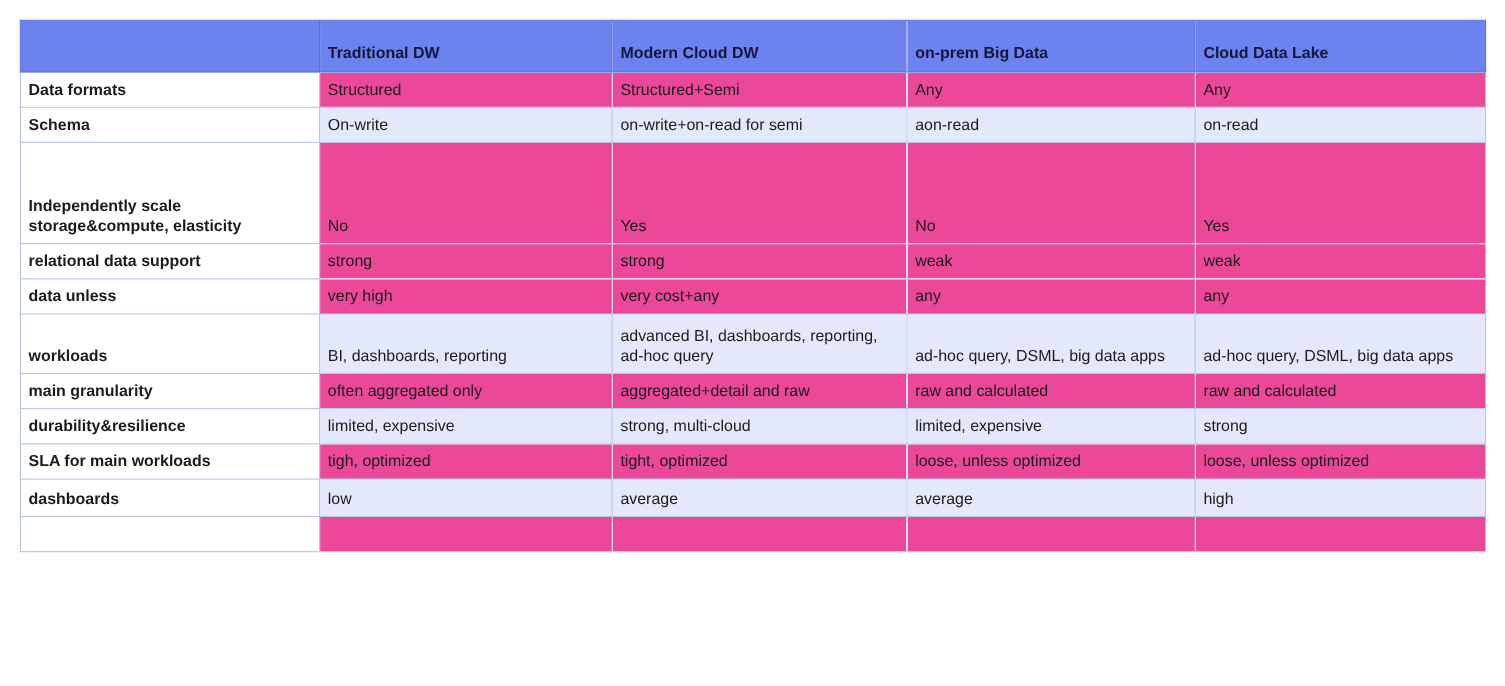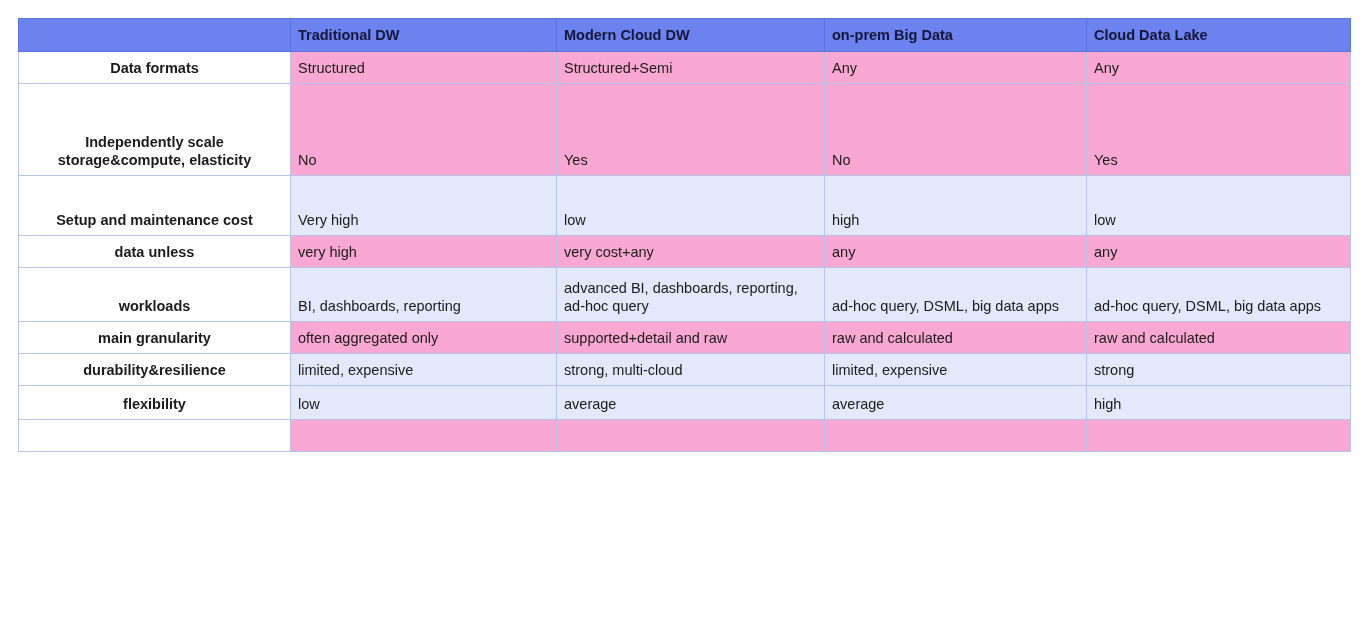--- a/index.html
+++ b/index.html
@@ -42,34 +42,33 @@
     overflow: hidden;
     white-space: normal;
   }
   table.cmp thead th {
     background: #6b82ef;
     color: #15173a;
     font-weight: bold;
     font-size: 14.5px;
     vertical-align: middle;
     height: 26px;
-    padding-top: 3px;
+    padding-top: 17px;
     padding-bottom: 3px;
     border: 1px solid #5a72e0;
   }
   table.cmp thead th.corner {
     background: #6b82ef;
   }
   table.cmp tbody th.rowhead {
     font-weight: bold;
     background: inherit;
-    text-align: center;
   }
   tr.shade td, tr.shade th { background: #e3e9fb; }
-  tr.plain td, tr.plain th { background: #f9a8d4; }
+  tr.plain td, tr.plain th { background: #ec4899; }
 
   td.tall, th.tall { vertical-align: bottom; }
   tr.h-normal td, tr.h-normal th { height: 22px; }
   tr.h-tall td, tr.h-tall th { height: 82px; }
   tr.h-mid td, tr.h-mid th { height: 50px; }
   tr.h-two td, tr.h-two th { height: 44px; }
   tr.h-last td, tr.h-last th { height: 24px; }
   tr.h-trail td, tr.h-trail th { height: 22px; }
 </style>
 </head>
@@ -96,37 +95,44 @@
     <tbody>
 
       <tr class="plain h-normal">
         <th class="rowhead">Data formats</th>
         <td>Structured</td>
         <td>Structured+Semi</td>
         <td>Any</td>
         <td>Any</td>
       </tr>
 
+      <tr class="shade h-normal">
+        <th class="rowhead">Schema</th>
+        <td>On-write</td>
+        <td>on-write+on-read for semi</td>
+        <td>aon-read</td>
+        <td>on-read</td>
+      </tr>
 
       <tr class="plain h-tall">
         <th class="rowhead tall">Independently scale storage&amp;compute, elasticity</th>
         <td class="tall">No</td>
         <td class="tall">Yes</td>
         <td class="tall">No</td>
         <td class="tall">Yes</td>
       </tr>
 
-      <tr class="shade h-mid">
-        <th class="rowhead tall">Setup and maintenance cost</th>
-        <td class="tall">Very high</td>
-        <td class="tall">low</td>
-        <td class="tall">high</td>
-        <td class="tall">low</td>
+
+      <tr class="plain h-normal">
+        <th class="rowhead">relational data support</th>
+        <td>strong</td>
+        <td>strong</td>
+        <td>weak</td>
+        <td>weak</td>
       </tr>
-
 
 
       <tr class="plain h-normal">
         <th class="rowhead">data unless</th>
         <td>very high</td>
         <td>very cost+any</td>
         <td>any</td>
         <td>any</td>
       </tr>
 
@@ -134,36 +140,43 @@
         <th class="rowhead tall">workloads</th>
         <td class="tall">BI, dashboards, reporting</td>
         <td class="tall">advanced BI, dashboards, reporting, ad-hoc query</td>
         <td class="tall">ad-hoc query, DSML, big data apps</td>
         <td class="tall">ad-hoc query, DSML, big data apps</td>
       </tr>
 
       <tr class="plain h-normal">
         <th class="rowhead">main granularity</th>
         <td>often aggregated only</td>
-        <td>supported+detail and raw</td>
+        <td>aggregated+detail and raw</td>
         <td>raw and calculated</td>
         <td>raw and calculated</td>
       </tr>
 
       <tr class="shade h-normal">
         <th class="rowhead">durability&amp;resilience</th>
         <td>limited, expensive</td>
         <td>strong, multi-cloud</td>
         <td>limited, expensive</td>
         <td>strong</td>
       </tr>
 
+      <tr class="plain h-normal">
+        <th class="rowhead">SLA for main workloads</th>
+        <td>tigh, optimized</td>
+        <td>tight, optimized</td>
+        <td>loose, unless optimized</td>
+        <td>loose, unless optimized</td>
+      </tr>
 
       <tr class="shade h-last">
-        <th class="rowhead">flexibility</th>
+        <th class="rowhead">dashboards</th>
         <td>low</td>
         <td>average</td>
         <td>average</td>
         <td>high</td>
       </tr>
 
       <tr class="plain h-trail">
         <th class="rowhead"></th>
         <td></td>
         <td></td>

